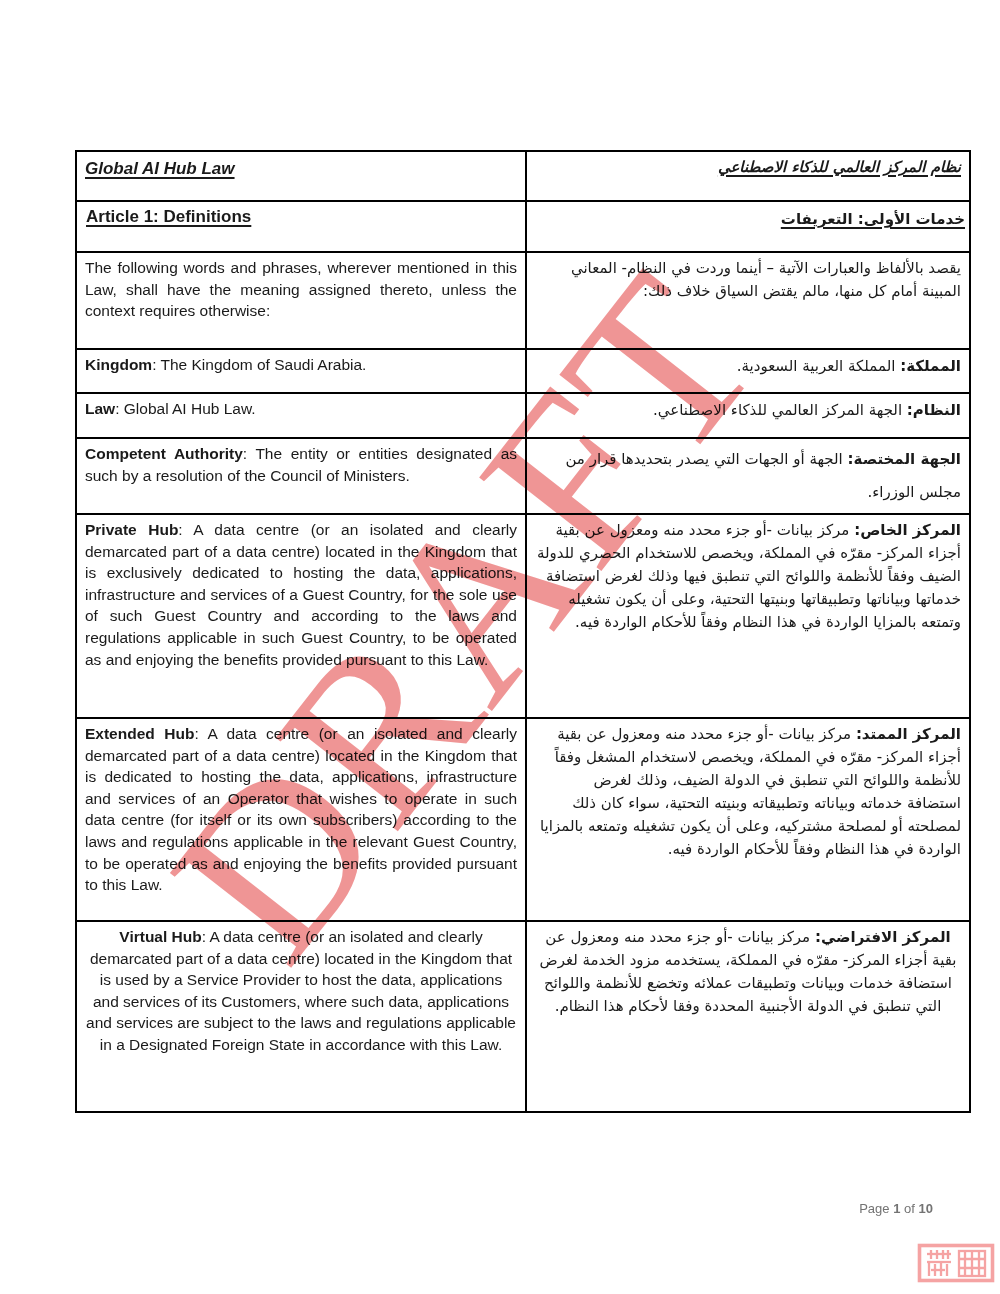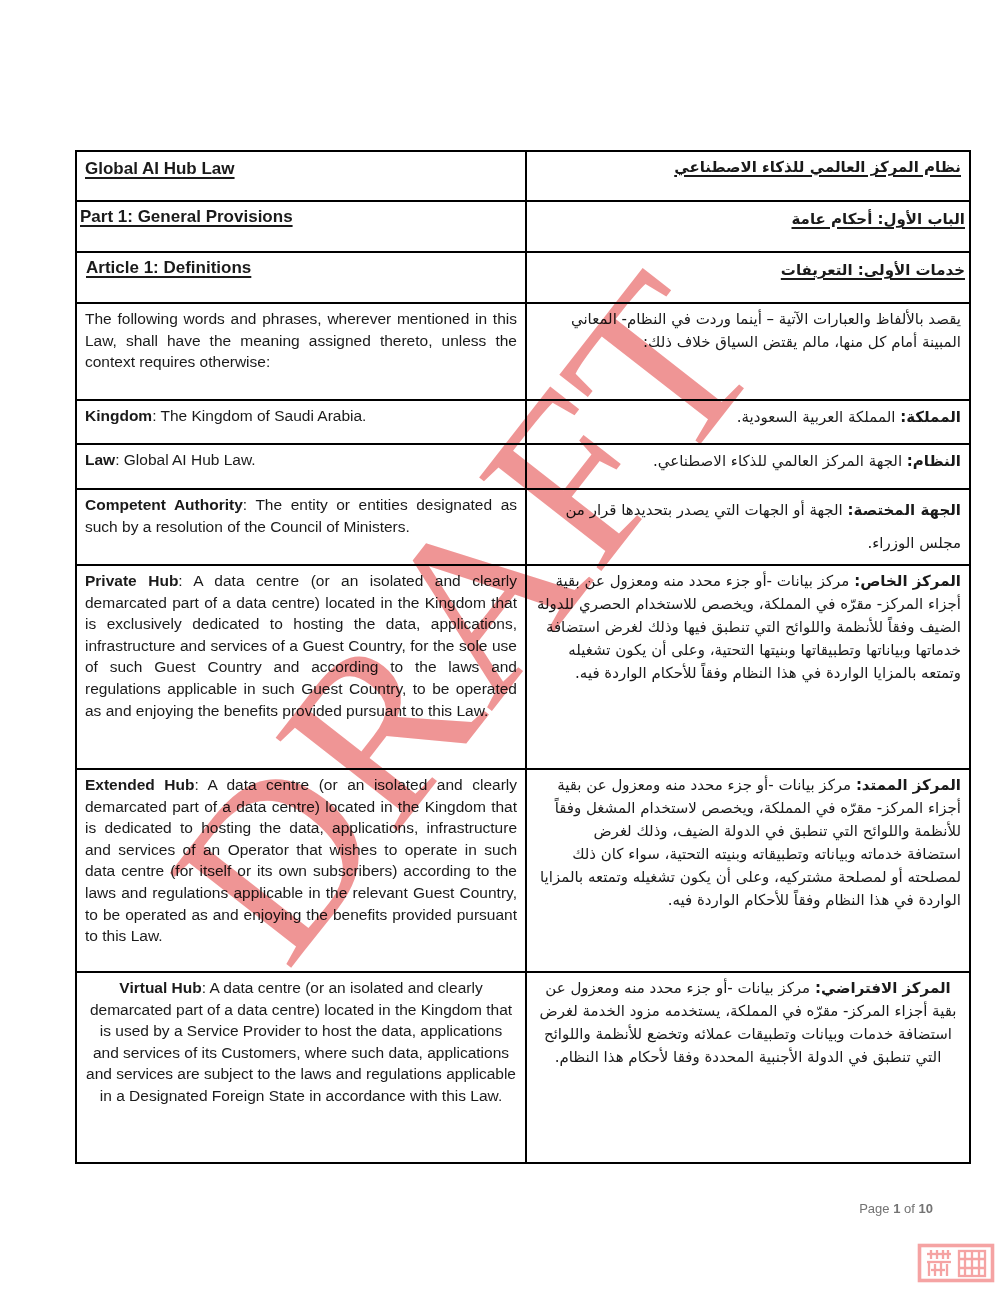--- a/index.html
+++ b/index.html
@@ -23,21 +23,21 @@
     vertical-align:top;
     padding:4px 8px;
     overflow:hidden;
   }
   td.en{width:432px;font-size:15.5px;line-height:21.6px;text-align:justify;}
   td.ar{width:426px;direction:rtl;text-align:right;font-size:15px;
         font-family:"DejaVu Sans","Liberation Sans",sans-serif;}
   .b{font-weight:bold;}
   .u{text-decoration:underline;text-decoration-thickness:2px;text-underline-offset:3px;}
   .hd{font-size:17px;font-weight:bold;}
-  .center{text-align:center;}
+  .center{text-align:center;font-style:italic;}
   
   tr.r-title    td{height:38px;}
   tr.r-part     td{height:37px;}
   tr.r-article  td{height:37px;}
   tr.r-intro    td{height:87px;}
   tr.r-kingdom  td{height:34px;margin-left:32px;}
   tr.r-law      td{height:35px;}
   tr.r-comp     td{height:65px;}
   tr.r-private  td{height:194px;}
   tr.r-extended td{height:193px;}
@@ -91,28 +91,20 @@
     <tbody>
         <tr class="r-title">
       <td class="en center">
         <span class="hd u">Global AI Hub Law</span>
       </td>
       <td class="ar center" dir="rtl">
         <span class="b u">نظام المركز العالمي للذكاء الاصطناعي</span>
       </td>
     </tr>
 
-    <tr class="r-part">
-      <td class="en">
-        <span class="hd u">Part 1: General Provisions</span>
-      </td>
-      <td class="ar" dir="rtl">
-        <span class="b u">الباب الأول: أحكام عامة</span>
-      </td>
-    </tr>
 
     <tr class="r-article">
       <td class="en">
         <span class="hd u">Article 1: Definitions</span>
       </td>
       <td class="ar" dir="rtl">
         <span class="b u">خدمات الأولى: التعريفات</span>
       </td>
     </tr>
 

